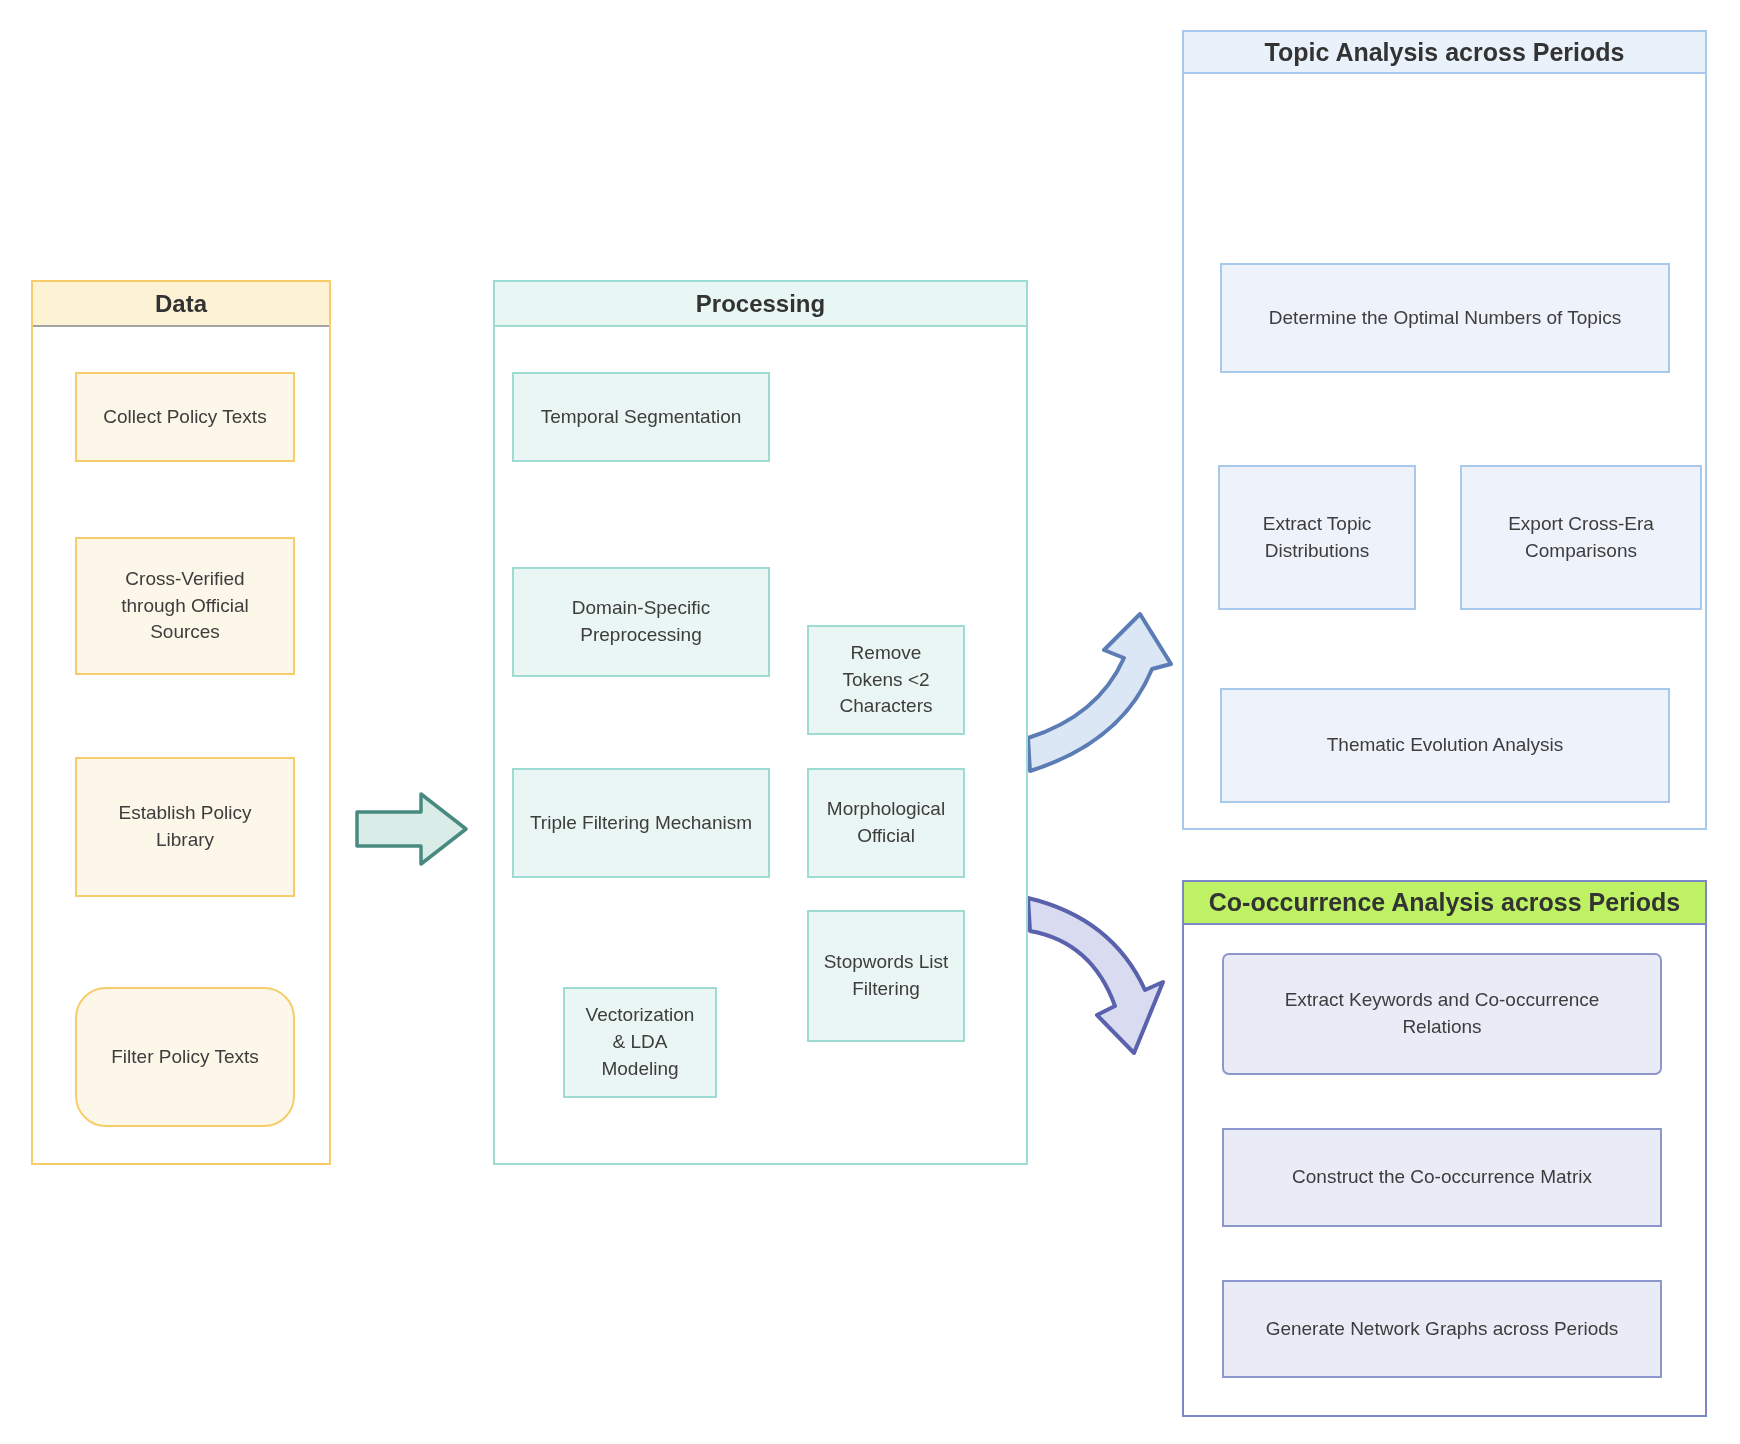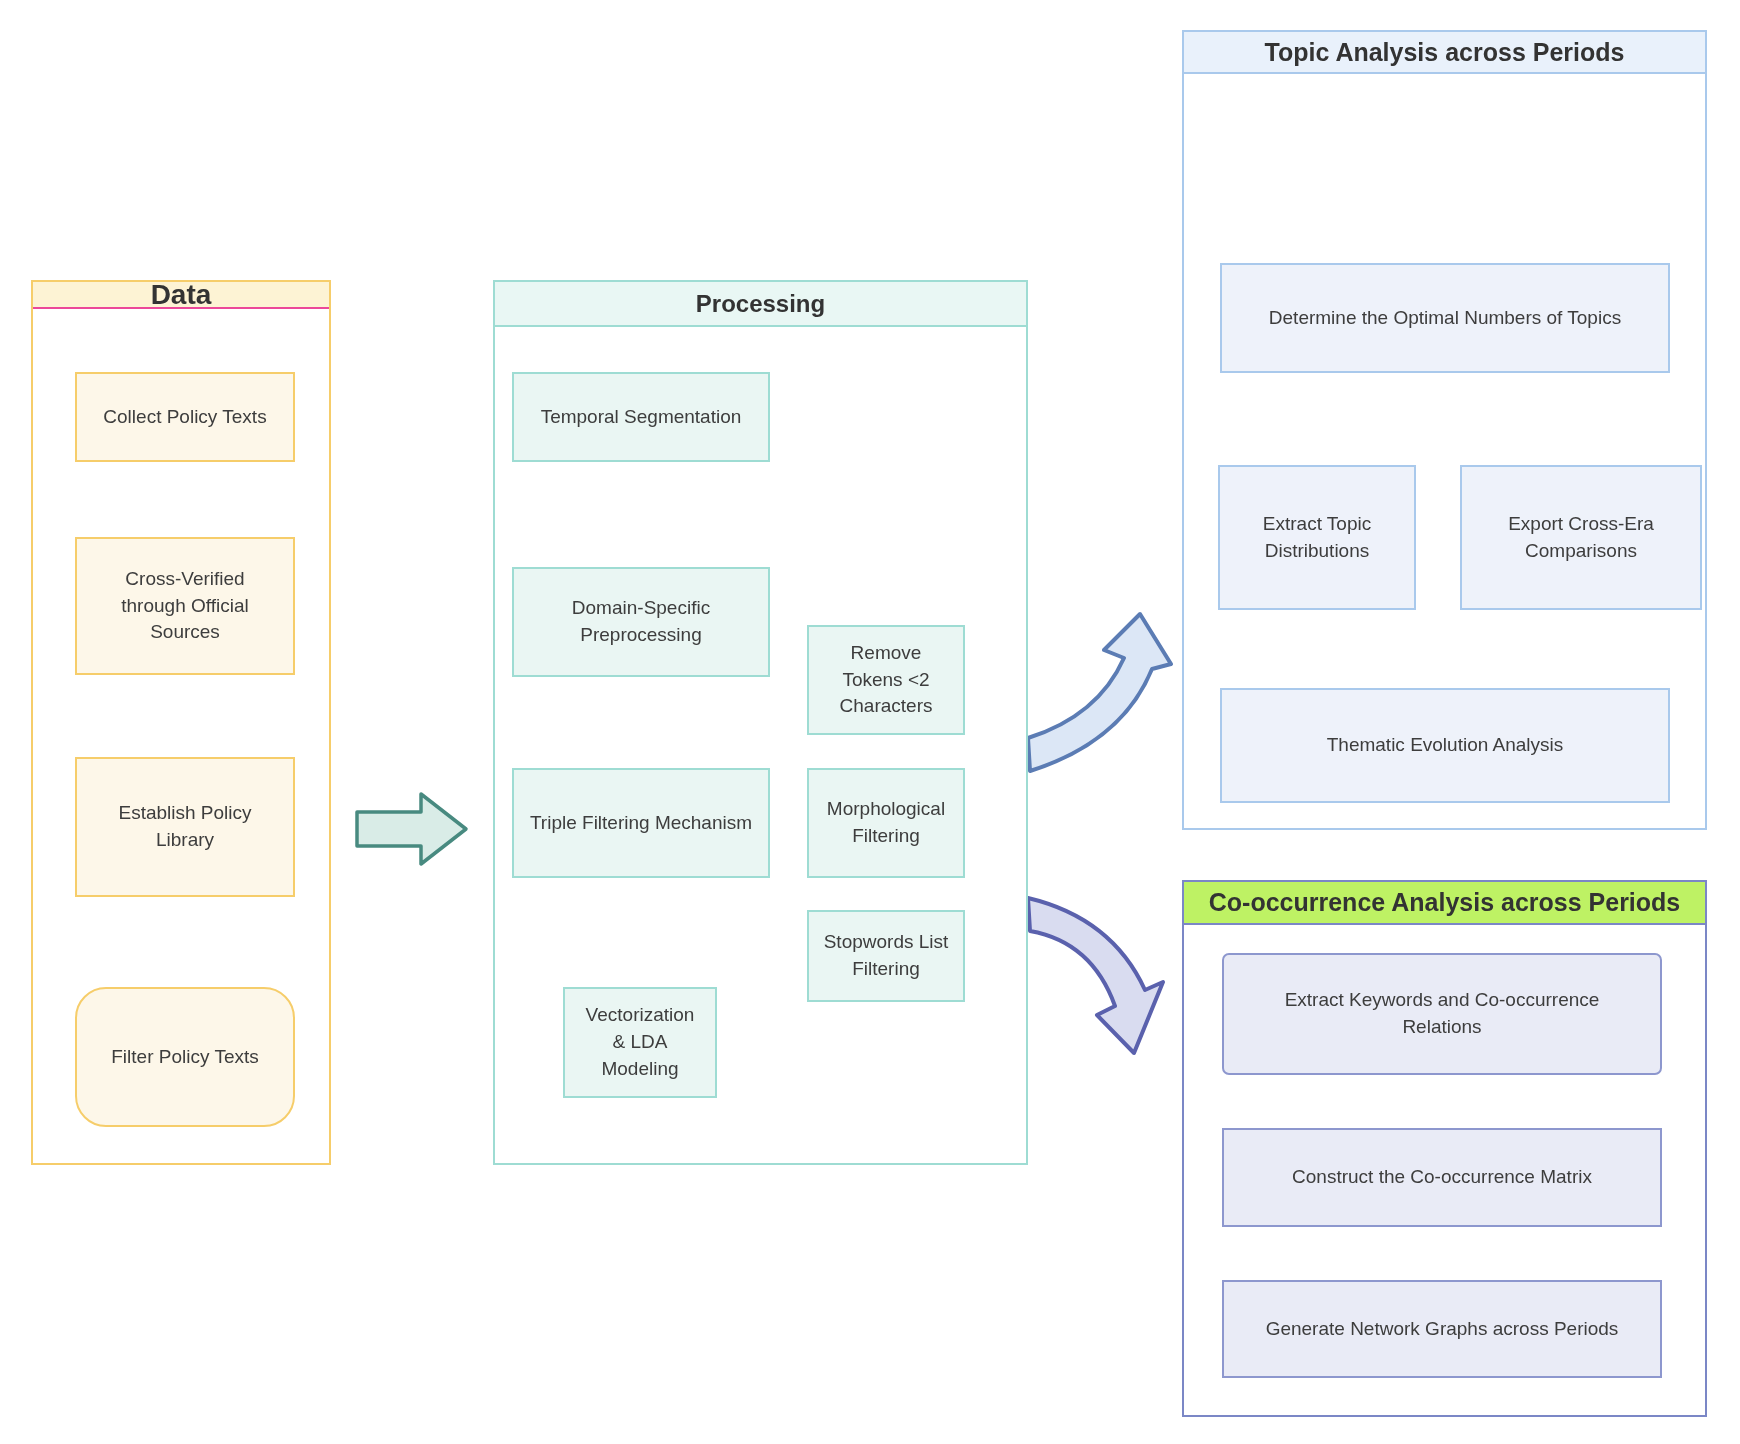--- a/index.html
+++ b/index.html
@@ -5,21 +5,21 @@
   html,body{margin:0;padding:0;background:#ffffff;}
   body{font-family:"Liberation Sans", sans-serif; color:#3b3b3b;}
   #canvas{position:relative;width:1740px;height:1444px;background:#ffffff;overflow:hidden;}
   svg.wires{position:absolute;left:0;top:0;width:1740px;height:1444px;}
 
   .panel{position:absolute;background:#ffffff;box-sizing:border-box;}
   .panel-header{position:absolute;left:0;top:0;width:100%;box-sizing:border-box;
     display:flex;align-items:center;justify-content:center;font-weight:bold;color:#333;}
 
   .panel.data{border:2px solid #f6cd6a;}
-  .panel.data .panel-header{background:#fdf3d4;border-bottom:2px solid #ec4899;height:27px;font-size:28px;}
+  .panel.data .panel-header{background:#fdf3d4;border-bottom:2px solid #a3a3a3;height:45px;font-size:24px;}
 
   .panel.processing{border:2px solid #9edcd3;}
   .panel.processing .panel-header{background:#e9f7f4;border-bottom:2px solid #9edcd3;height:45px;font-size:24px;}
 
   .panel.topic{border:2px solid #a9c9ec;}
   .panel.topic .panel-header{background:#e9f1fb;border-bottom:2px solid #a9c9ec;height:42px;font-size:25px;}
 
   .panel.cooc{border:2px solid #7b87c6;}
   .panel.cooc .panel-header{background:#bef264;border-bottom:2px solid #7b87c6;height:43px;font-size:25px;}
 
@@ -102,22 +102,22 @@
   <div class="box teal" style="left:512px;top:567px;width:258px;height:110px;">Domain-Specific
 Preprocessing</div>
   <div class="box teal" style="left:512px;top:768px;width:258px;height:110px;">Triple Filtering Mechanism</div>
   <div class="box teal" style="left:563px;top:987px;width:154px;height:111px;">Vectorization
 &amp; LDA
 Modeling</div>
   <div class="box teal" style="left:807px;top:625px;width:158px;height:110px;">Remove
 Tokens &lt;2
 Characters</div>
   <div class="box teal" style="left:807px;top:768px;width:158px;height:110px;">Morphological
-Filtering</div>
-  <div class="box teal" style="left:807px;top:910px;width:158px;height:92px;">Stopwords List
+Official</div>
+  <div class="box teal" style="left:807px;top:910px;width:158px;height:132px;">Stopwords List
 Filtering</div>
 
   <section class="panel topic" style="left:1182px;top:30px;width:525px;height:800px;">
     <header class="panel-header">
       <span>Topic Analysis across Periods</span>
     </header>
   </section>
   <div class="box blue" style="left:1220px;top:263px;width:450px;height:110px;">Determine the Optimal Numbers of Topics</div>
   <div class="box blue" style="left:1218px;top:465px;width:198px;height:145px;">Extract Topic
 Distributions</div>

